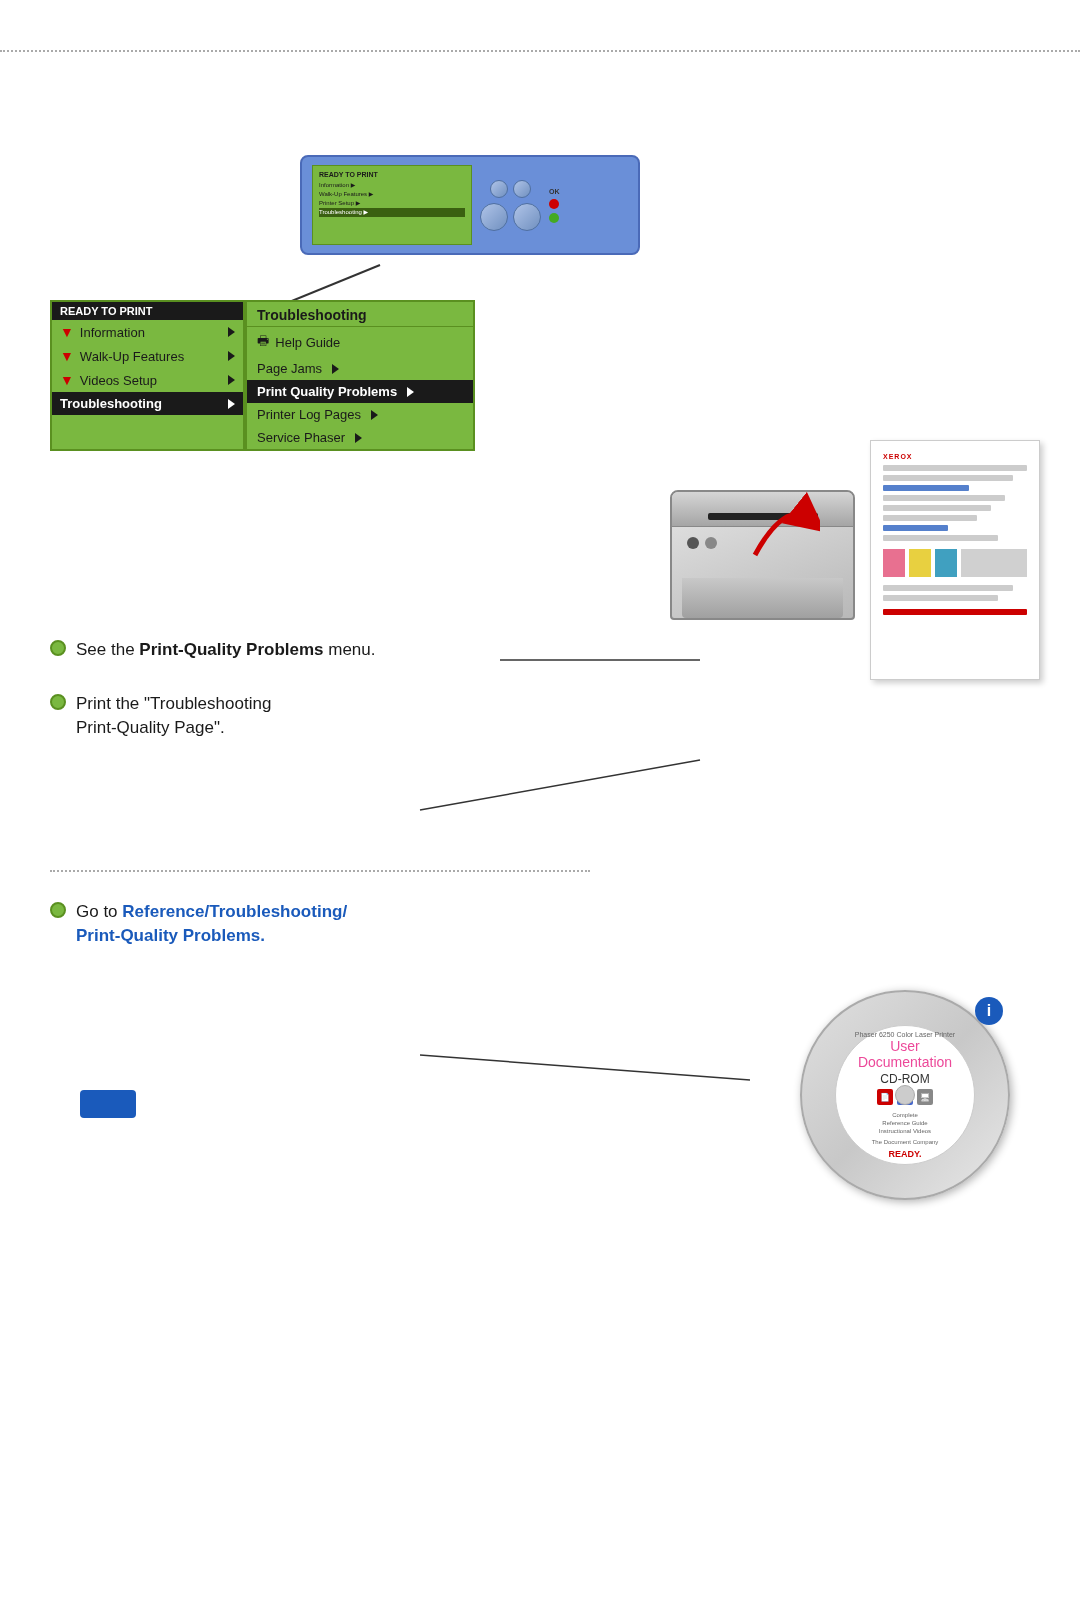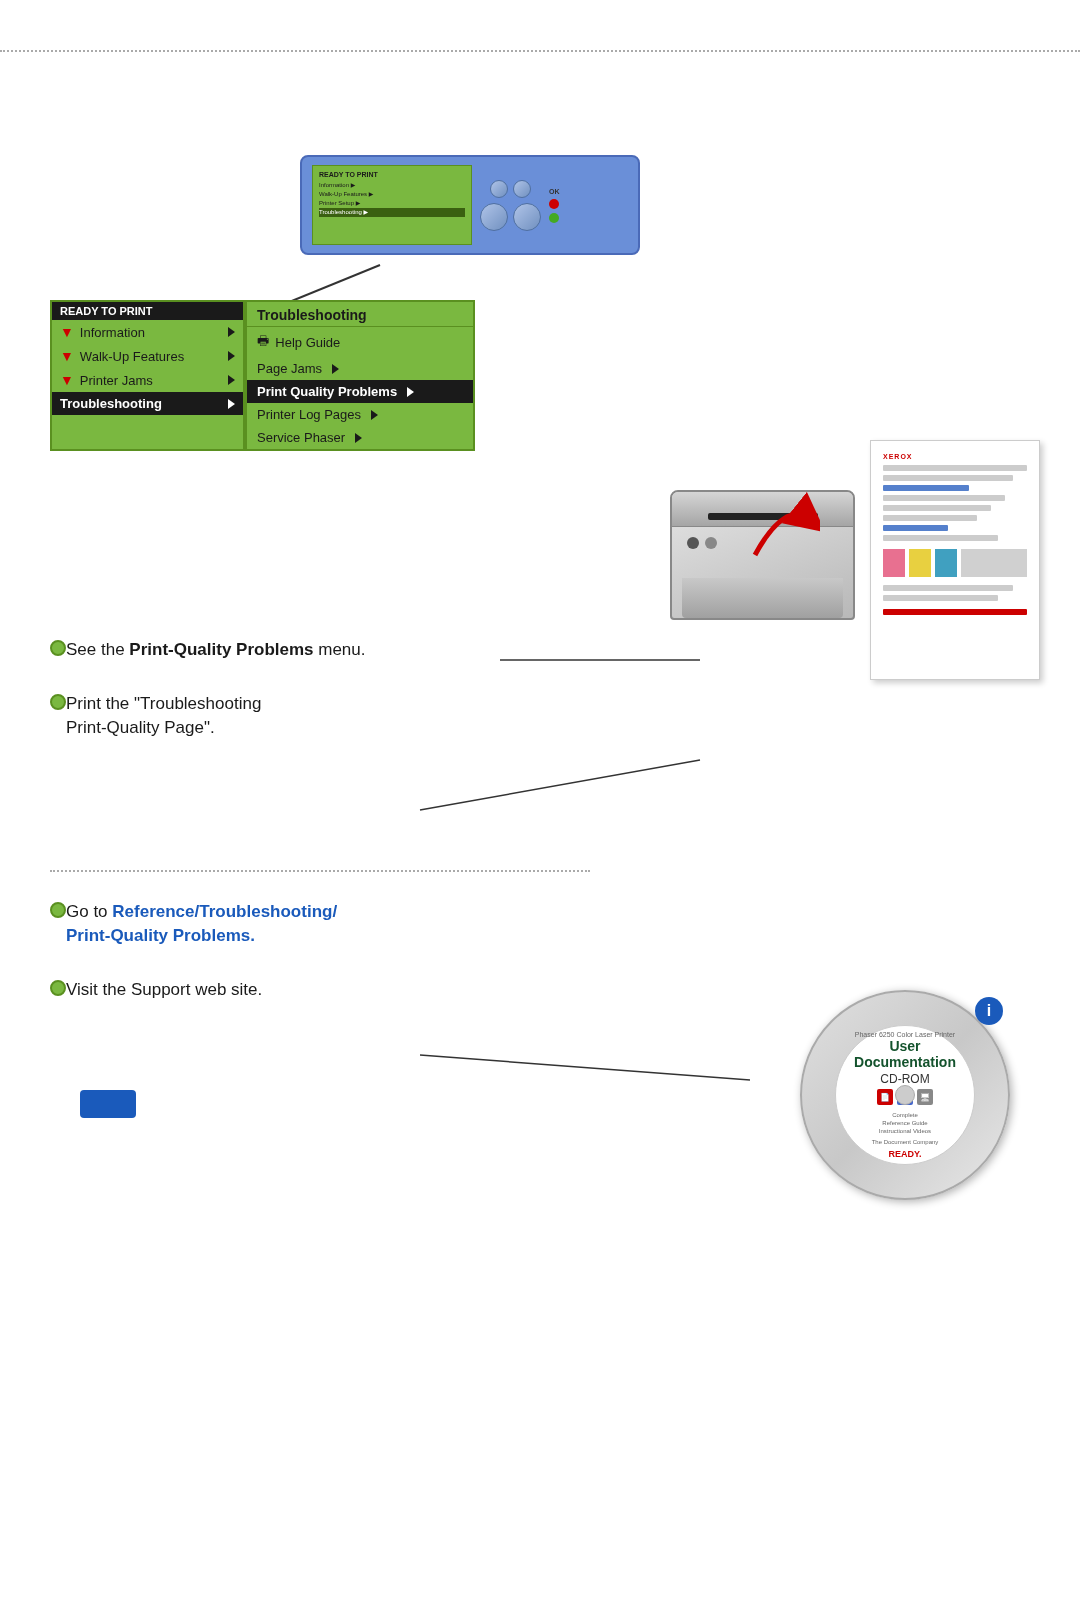--- a/index.html
+++ b/index.html
@@ -210,21 +210,21 @@
     .solutions-title {
       font-size: 20px;
       font-weight: bold;
       color: #1a5abb;
       margin-bottom: 18px;
     }
 
     .solution-item {
       display: flex;
       align-items: flex-start;
-      gap: 0;
+      gap: 10px;
       margin-bottom: 30px;
     }
 
     .bullet-circle {
       width: 16px;
       height: 16px;
       border-radius: 50%;
       background: #7ab840;
       border: 2px solid #5a9020;
       flex-shrink: 0;
@@ -364,22 +364,22 @@
     }
 
     .cd-model {
       font-size: 7px;
       color: #666;
       margin-bottom: 1px;
     }
 
     .cd-title {
       font-size: 14px;
-      font-weight: bold;
-      color: #14532d;
+      font-weight: normal;
+      color: #ec4899;
       line-height: 1.1;
     }
 
     .cd-subtitle {
       font-size: 12px;
       color: #333;
       margin-top: 2px;
     }
 
     .cd-desc {
@@ -500,21 +500,21 @@
       <span>Information</span>
       <span class="arrow-right"></span>
     </div>
     <div class="menu-item">
       <span class="red-arrow-down">▼</span>
       <span>Walk-Up Features</span>
       <span class="arrow-right"></span>
     </div>
     <div class="menu-item">
       <span class="red-arrow-down">▼</span>
-      <span>Printer Jams</span>
+      <span>Videos Setup</span>
       <span class="arrow-right"></span>
     </div>
     <div class="menu-item active">
       <span>Troubleshooting</span>
       <span class="arrow-right" style="border-left-color:#fff;"></span>
     </div>
   </div>
 
   <div class="submenu-box">
     <div class="submenu-header">Troubleshooting</div>
@@ -613,26 +613,20 @@
 
 <div style="position:absolute;top:900px;left:50px;width:560px;">
 
   <div class="solution-item">
     <div class="bullet-circle"></div>
     <div class="solution-text">
       Go to <span class="link">Reference/Troubleshooting/<br>Print-Quality Problems.</span>
     </div>
   </div>
 
-  <div class="solution-item">
-    <div class="bullet-circle"></div>
-    <div class="solution-text">
-      Visit the Support web site.
-    </div>
-  </div>
 </div>
 
 <div class="url-button"></div>
 
 <div class="cd-illustration">
   <div class="cd-outer">
 
     <div class="cd-info-badge">i</div>
     <div class="cd-label">
       <div class="cd-model">Phaser 6250 Color Laser Printer</div>

